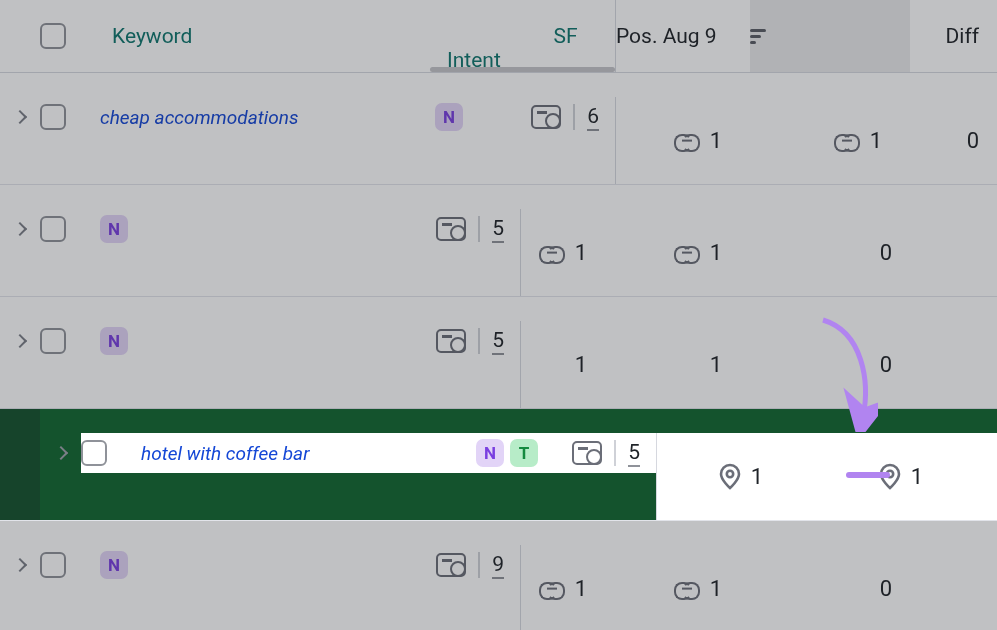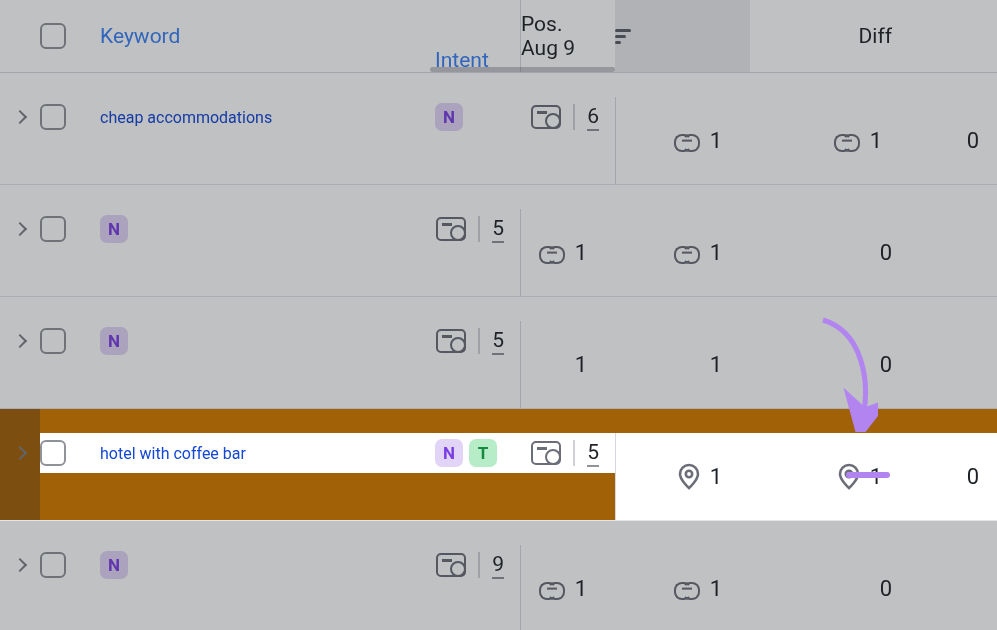--- a/index.html
+++ b/index.html
@@ -23,23 +23,24 @@
   }
   .row.header {
     min-height: 72px;
     padding-top: 0;
     align-items: center;
     border-bottom: 1px solid #d6d8df;
     font-size: 21px;
     color: #1f2328;
   }
   .row.highlight {
-    background: #a16207;
+    background: #14532d;
     position: relative;
     z-index: 60;
+    padding-left: 41px;
   }
   
   .row.highlight .expand-cell { background: transparent; z-index: 40; }
   .row.highlight > .cell:not(.expand-cell),
   .row.highlight > .pos-cell,
   .row.highlight > .diff-cell { background: #fff; }
   .row.highlight::before {
     content: "";
     position: absolute;
     left: 0; top: 0; bottom: 0; width: 40px;
@@ -47,39 +48,39 @@
     z-index: 61;
     pointer-events: none;
   }
 
   .cell { display: flex; align-items: center; height: 40px; }
   .header .cell { height: 72px; }
 
   .expand-cell { justify-content: center; color: #6b6e78; }
   .check-cell { justify-content: flex-start; }
   .kw-cell { padding-right: 10px; }
-  .kw-link { color: #1447d6; font-size: 16px; cursor: pointer; }
+  .kw-link { color: #1447d6; font-size: 19px; cursor: pointer; font-style: italic; }
   .intent-cell { gap: 6px; }
   .sf-cell { gap: 12px; justify-content: flex-end; padding-right: 16px; }
 
   .pos-cell {
     display: flex; align-items: center; justify-content: flex-end;
     gap: 10px; padding-right: 28px;
     border-left: 1px solid #e2e4ea;
     height: 100%;
     font-size: 22px; color: #1f2328;
   }
   .pos-cell.col2 { border-left: none; }
   .diff-cell {
     display: flex; align-items: center; justify-content: flex-end;
     padding-right: 18px; font-size: 22px; color: #1f2328; height: 100%;
   }
 
   
-  .header .kw-cell, .header .intent-cell, .header .sf-cell { color: #3b82f6; font-weight: 400; }
+  .header .kw-cell, .header .intent-cell, .header .sf-cell { color: #0f766e; font-weight: 400; margin-left: 12px; }
   .header .intent-cell { justify-content: flex-start; align-items: flex-end; }
   .header .sf-cell { justify-content: center; }
   .header .pos-hdr {
     display: flex; align-items: center; justify-content: flex-start; gap: 10px;
     padding-right: 28px; height: 100%; font-size: 21px;
   }
   .header .pos-hdr.active {
     background: rgba(120,120,130,0.15);
   }
   .header .diff-hdr { display:flex; align-items:center; justify-content:flex-end; padding-right: 18px; height:100%; }
@@ -161,20 +162,23 @@
   <div class="row header">
     <div class="cell expand-cell"></div>
     <div class="cell check-cell">
       <div class="checkbox"></div>
     </div>
     <div class="cell kw-cell">
       <span>Keyword</span>
     </div>
     <div class="cell intent-cell">
       <span>Intent</span>
+    </div>
+    <div class="cell sf-cell">
+      <span>SF</span>
     </div>
     <div class="pos-hdr" style="border-left:1px solid #d6d8df">
       <span>Pos. Aug 9</span>
     </div>
     <div class="pos-hdr active">
       <span class="sort-ind">
         <span class="ln"></span>
           <span class="ln s2"></span>
           <span class="ln s3"></span>
       </span>

